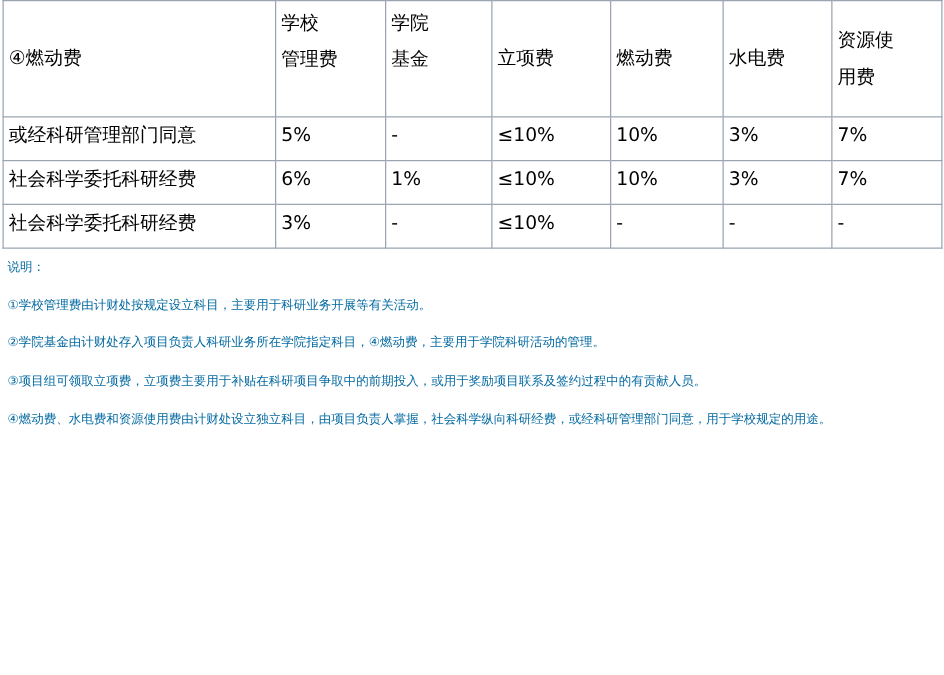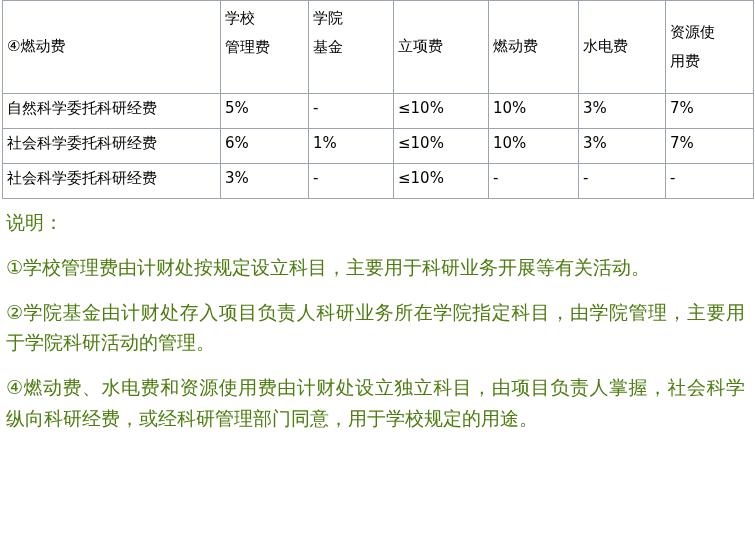--- a/index.html
+++ b/index.html
@@ -55,23 +55,23 @@
   .col-item   { width: 95px; }
   .col-burn   { width: 90px; }
   .col-water  { width: 87px; }
   .col-res    { width: 88px; }
 
   .hdr-line { display: block; }
   .hdr-line + .hdr-line { margin-top: 6px; }
 
   .notes {
     margin: 8px 0 0 6px;
-    font-size: 19px;
+    font-size: 10px;
     line-height: 1.62;
-    color: #4d7c0f;
+    color: #0369a1;
   }
   .notes .note-title {
     margin: 4px 0 14px 0;
   }
   .notes p.note {
     margin: 0 0 14px 0;
     text-align: justify;
     padding-right: 10px;
   }
   .notes p.note:last-child {
@@ -115,21 +115,21 @@
         <td>
           <span class="hdr-line">水电费</span>
         </td>
         <td>
           <span class="hdr-line">资源使</span>
           <span class="hdr-line">用费</span>
         </td>
       </tr>
 
       <tr class="data-row">
-        <td>自然科学委托科研经费</td>
+        <td>或经科研管理部门同意</td>
         <td>5%</td>
         <td>-</td>
         <td>≤10%</td>
         <td>10%</td>
         <td>3%</td>
         <td>7%</td>
       </tr>
 
       <tr class="data-row">
         <td>社会科学委托科研经费</td>
@@ -150,17 +150,18 @@
         <td>-</td>
         <td>-</td>
       </tr>
 
     </tbody>
   </table>
 
   <div class="notes">
     <p class="note note-title">说明：</p>
     <p class="note">①学校管理费由计财处按规定设立科目，主要用于科研业务开展等有关活动。</p>
-    <p class="note">②学院基金由计财处存入项目负责人科研业务所在学院指定科目，由学院管理，主要用于学院科研活动的管理。</p>
+    <p class="note">②学院基金由计财处存入项目负责人科研业务所在学院指定科目，④燃动费，主要用于学院科研活动的管理。</p>
+    <p class="note">③项目组可领取立项费，立项费主要用于补贴在科研项目争取中的前期投入，或用于奖励项目联系及签约过程中的有贡献人员。</p>
     <p class="note">④燃动费、水电费和资源使用费由计财处设立独立科目，由项目负责人掌握，社会科学纵向科研经费，或经科研管理部门同意，用于学校规定的用途。</p>
   </div>
 
 </div>
 
 </body></html>

